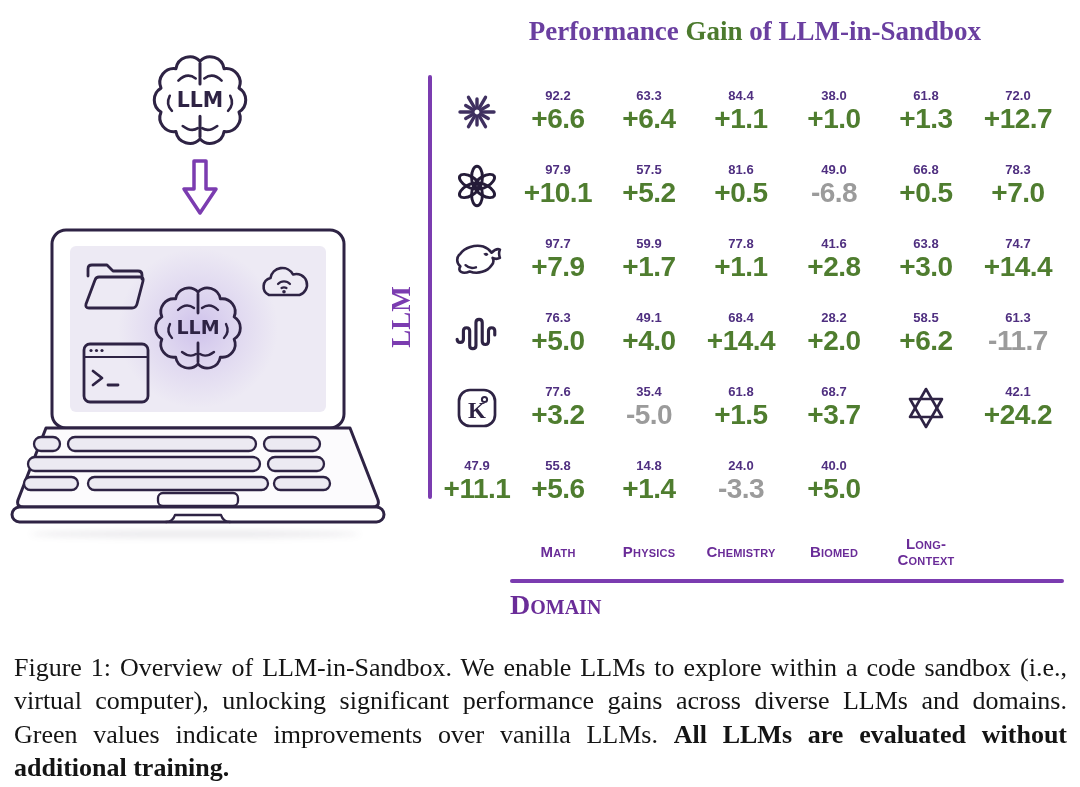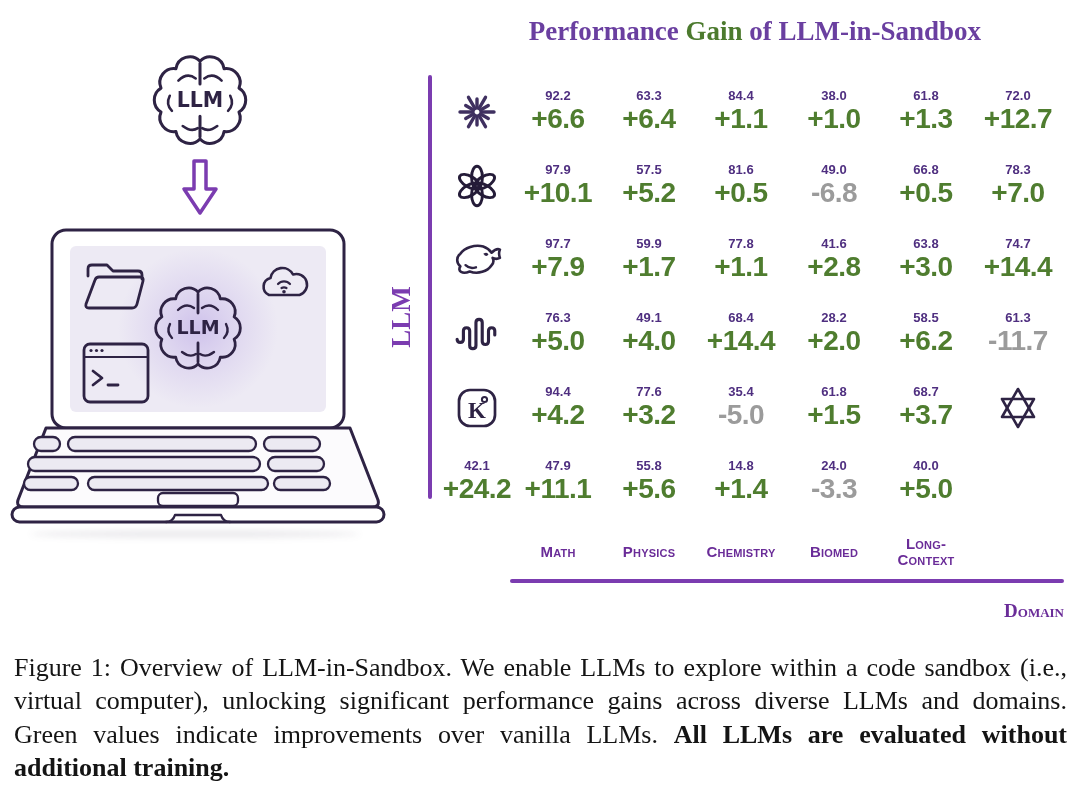--- a/index.html
+++ b/index.html
@@ -21,23 +21,23 @@
   .cell{display:flex;flex-direction:column;align-items:center;justify-content:center;height:74px;}
   .score{font-size:13px;font-weight:600;color:#4f2f80;line-height:1.1;}
   .gain{font-size:28px;font-weight:bold;color:#4f7d2f;line-height:1.15;letter-spacing:-0.5px;text-align:center;}
   .gain.neg{color:#9b9b9b;font-weight:600;}
   .headers{left:442px;top:528px;width:622px;display:grid;
            grid-template-columns:70px 92px 90px 94px 92px 92px 92px;}
   .colhead{display:flex;align-items:center;justify-content:center;height:48px;
            font-variant:small-caps;font-weight:bold;font-size:15px;color:#6a2c98;
            text-align:center;line-height:1.05;white-space:pre-line;letter-spacing:0.2px;}
   .hline{left:510px;top:579px;width:554px;height:4px;background:#7b3cb0;border-radius:2px;}
-  .domain-label{left:510px;top:589px;width:554px;text-align:right;
+  .domain-label{left:510px;top:589px;width:554px;text-align:left;
                 font-family:"Liberation Serif",serif;font-variant:small-caps;font-weight:bold;
-                font-size:19px;color:#6a2c98;margin-top:11px;}
+                font-size:28px;color:#6a2c98;}
 
   
   .laptop-caption{left:48px;top:541px;width:300px;text-align:center;
                   font-family:"Liberation Serif",serif;font-weight:bold;font-size:28px;color:#5a2b8c;}
   svg .ink{stroke:#2e2344;fill:none;stroke-linecap:round;stroke-linejoin:round;}
   svg .inkfill{fill:#2e2344;stroke:none;}
   .laptop-shadow{left:30px;top:530px;width:330px;height:8px;background:rgba(60,50,80,0.10);
                  border-radius:50%;filter:blur(3px);}
 
   
@@ -272,24 +272,20 @@
       </div>
 
     <div class="rowicon">
       <svg width="46" height="46" viewBox="0 0 46 46">
         <rect class="ink" stroke-width="2.7" x="5" y="5" width="36" height="36" rx="11"></rect>
         <text x="14" y="32.5" font-family="Liberation Serif, serif" font-weight="bold" font-size="23" fill="#2e2344">K</text>
         <circle class="ink" stroke-width="2" cx="30.5" cy="14.5" r="2.6"></circle>
       </svg>
     </div>
     <div class="cell">
-        <span class="score">94.4</span>
-        <span class="gain">+4.2</span>
-      </div>
-    <div class="cell">
         <span class="score">77.6</span>
         <span class="gain">+3.2</span>
       </div>
     <div class="cell">
         <span class="score">35.4</span>
         <span class="gain neg">-5.0</span>
       </div>
     <div class="cell">
         <span class="score">61.8</span>
         <span class="gain">+1.5</span>

